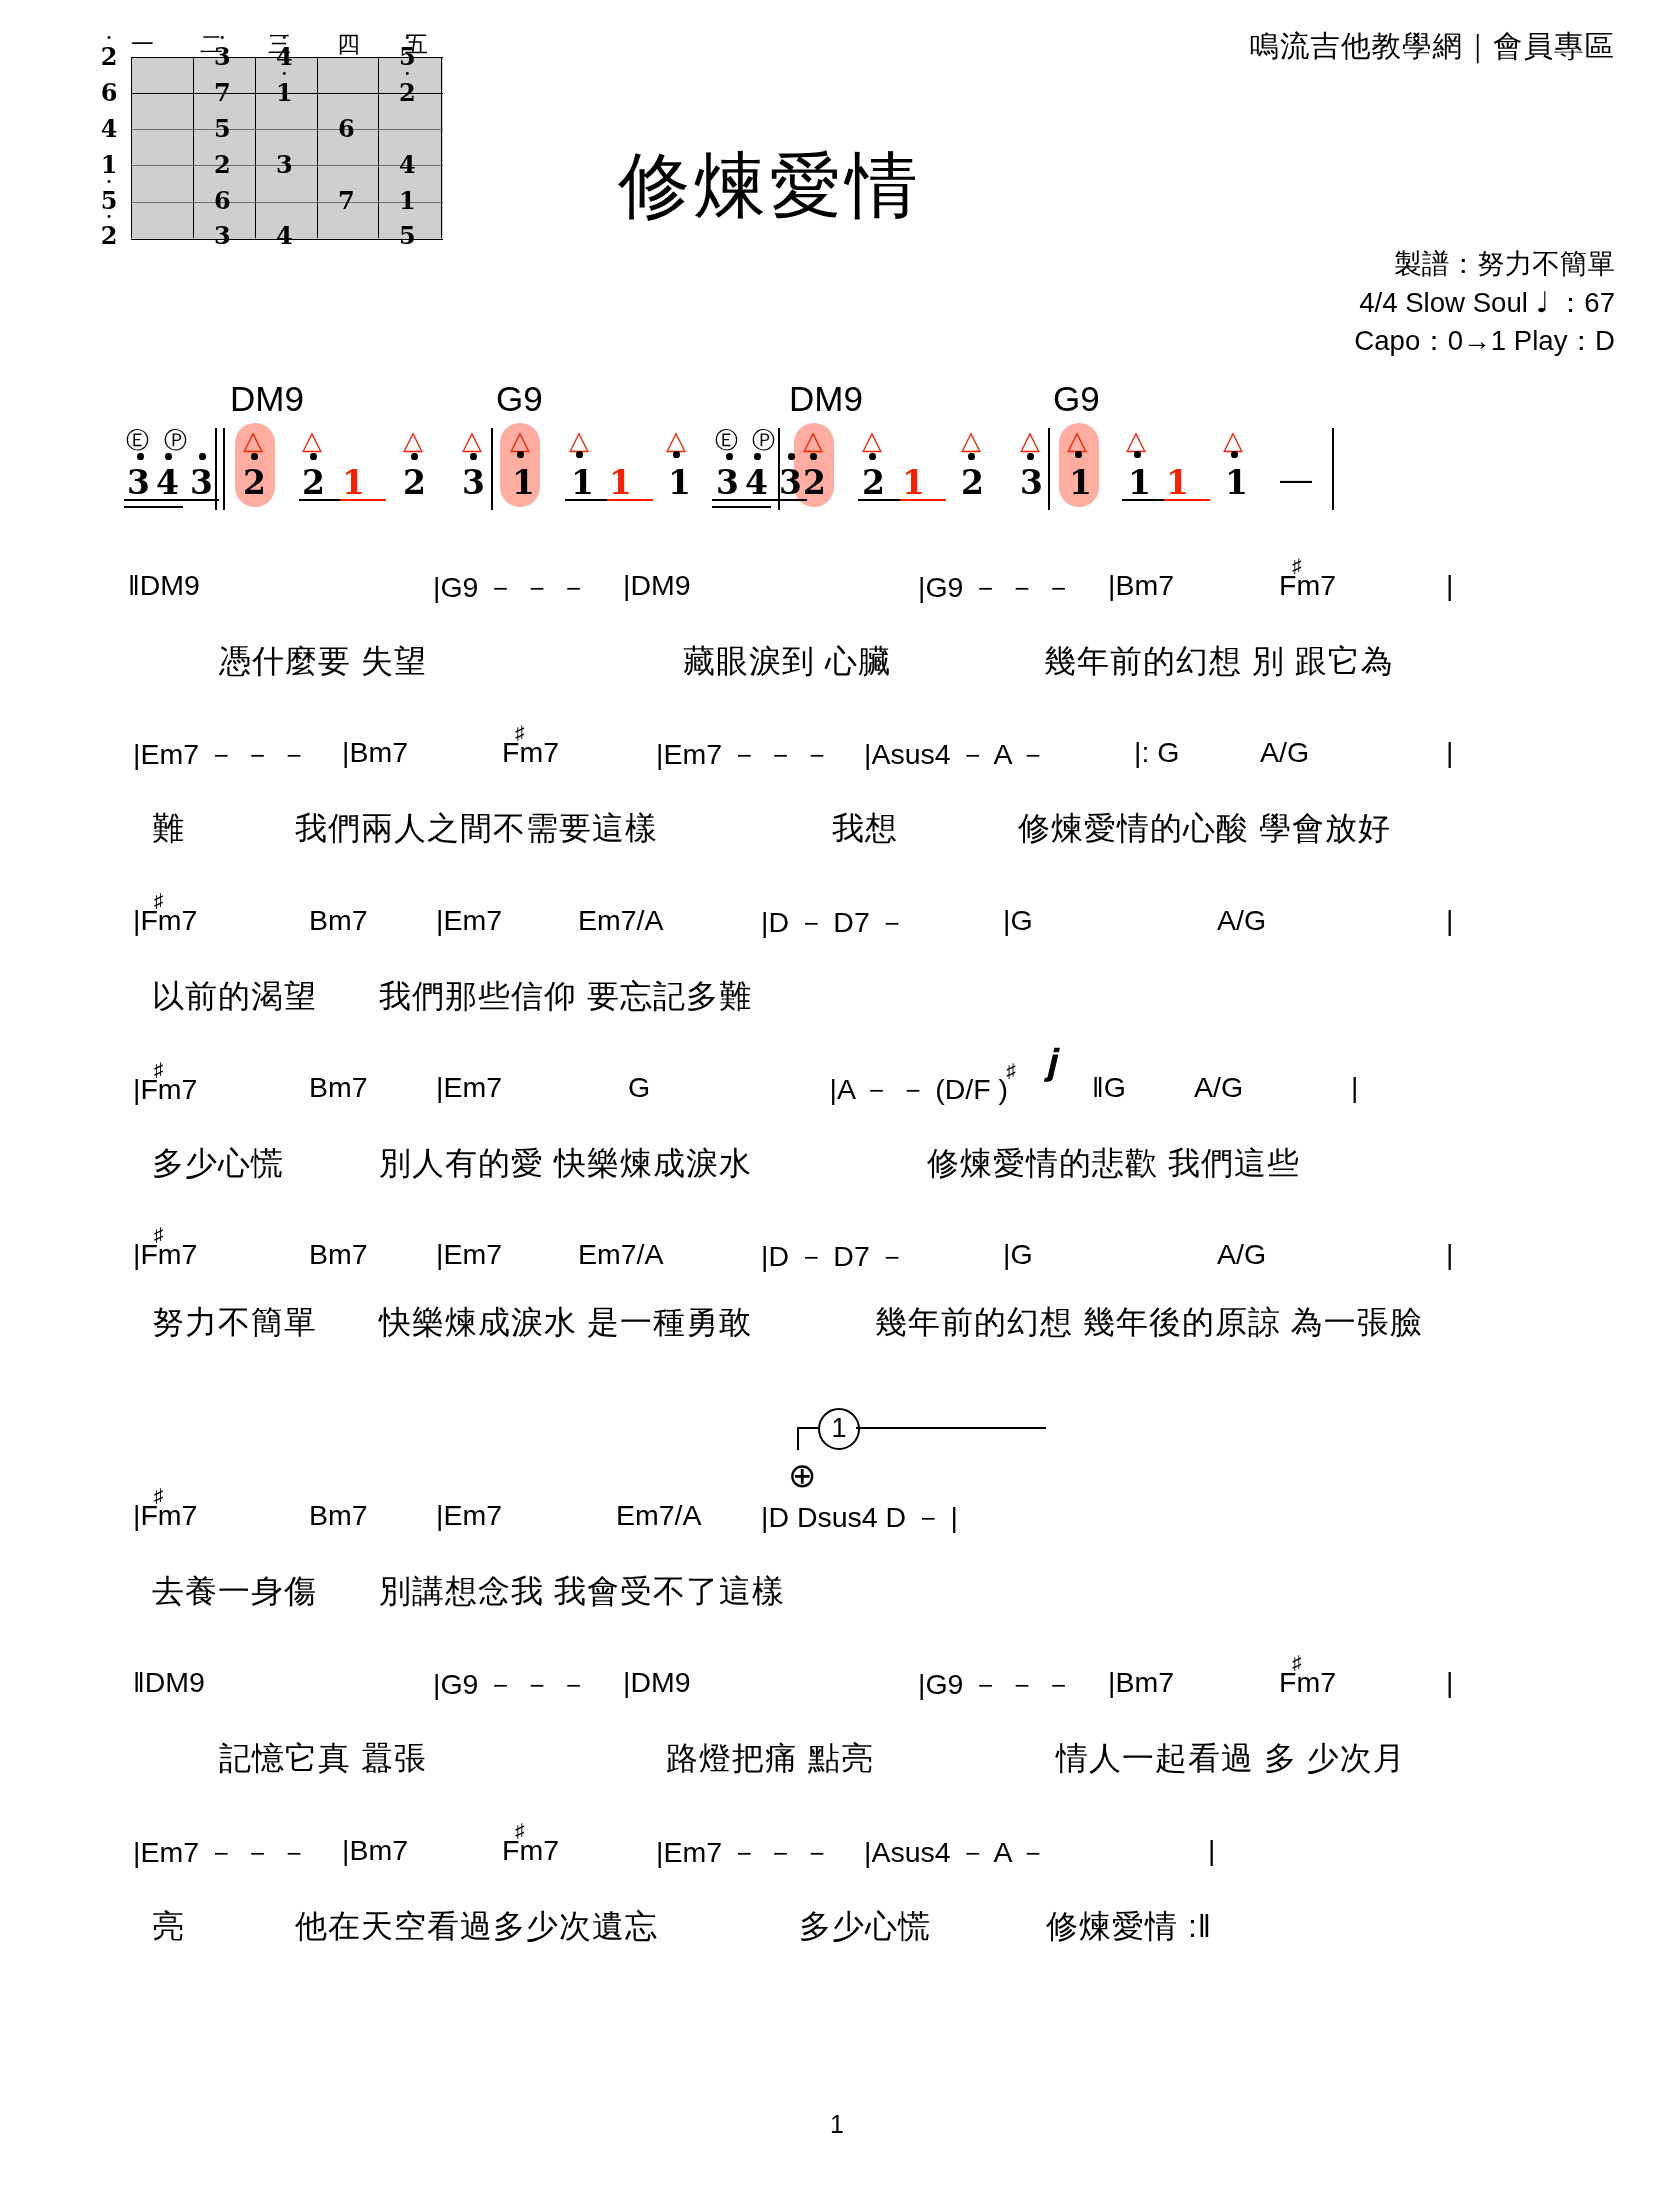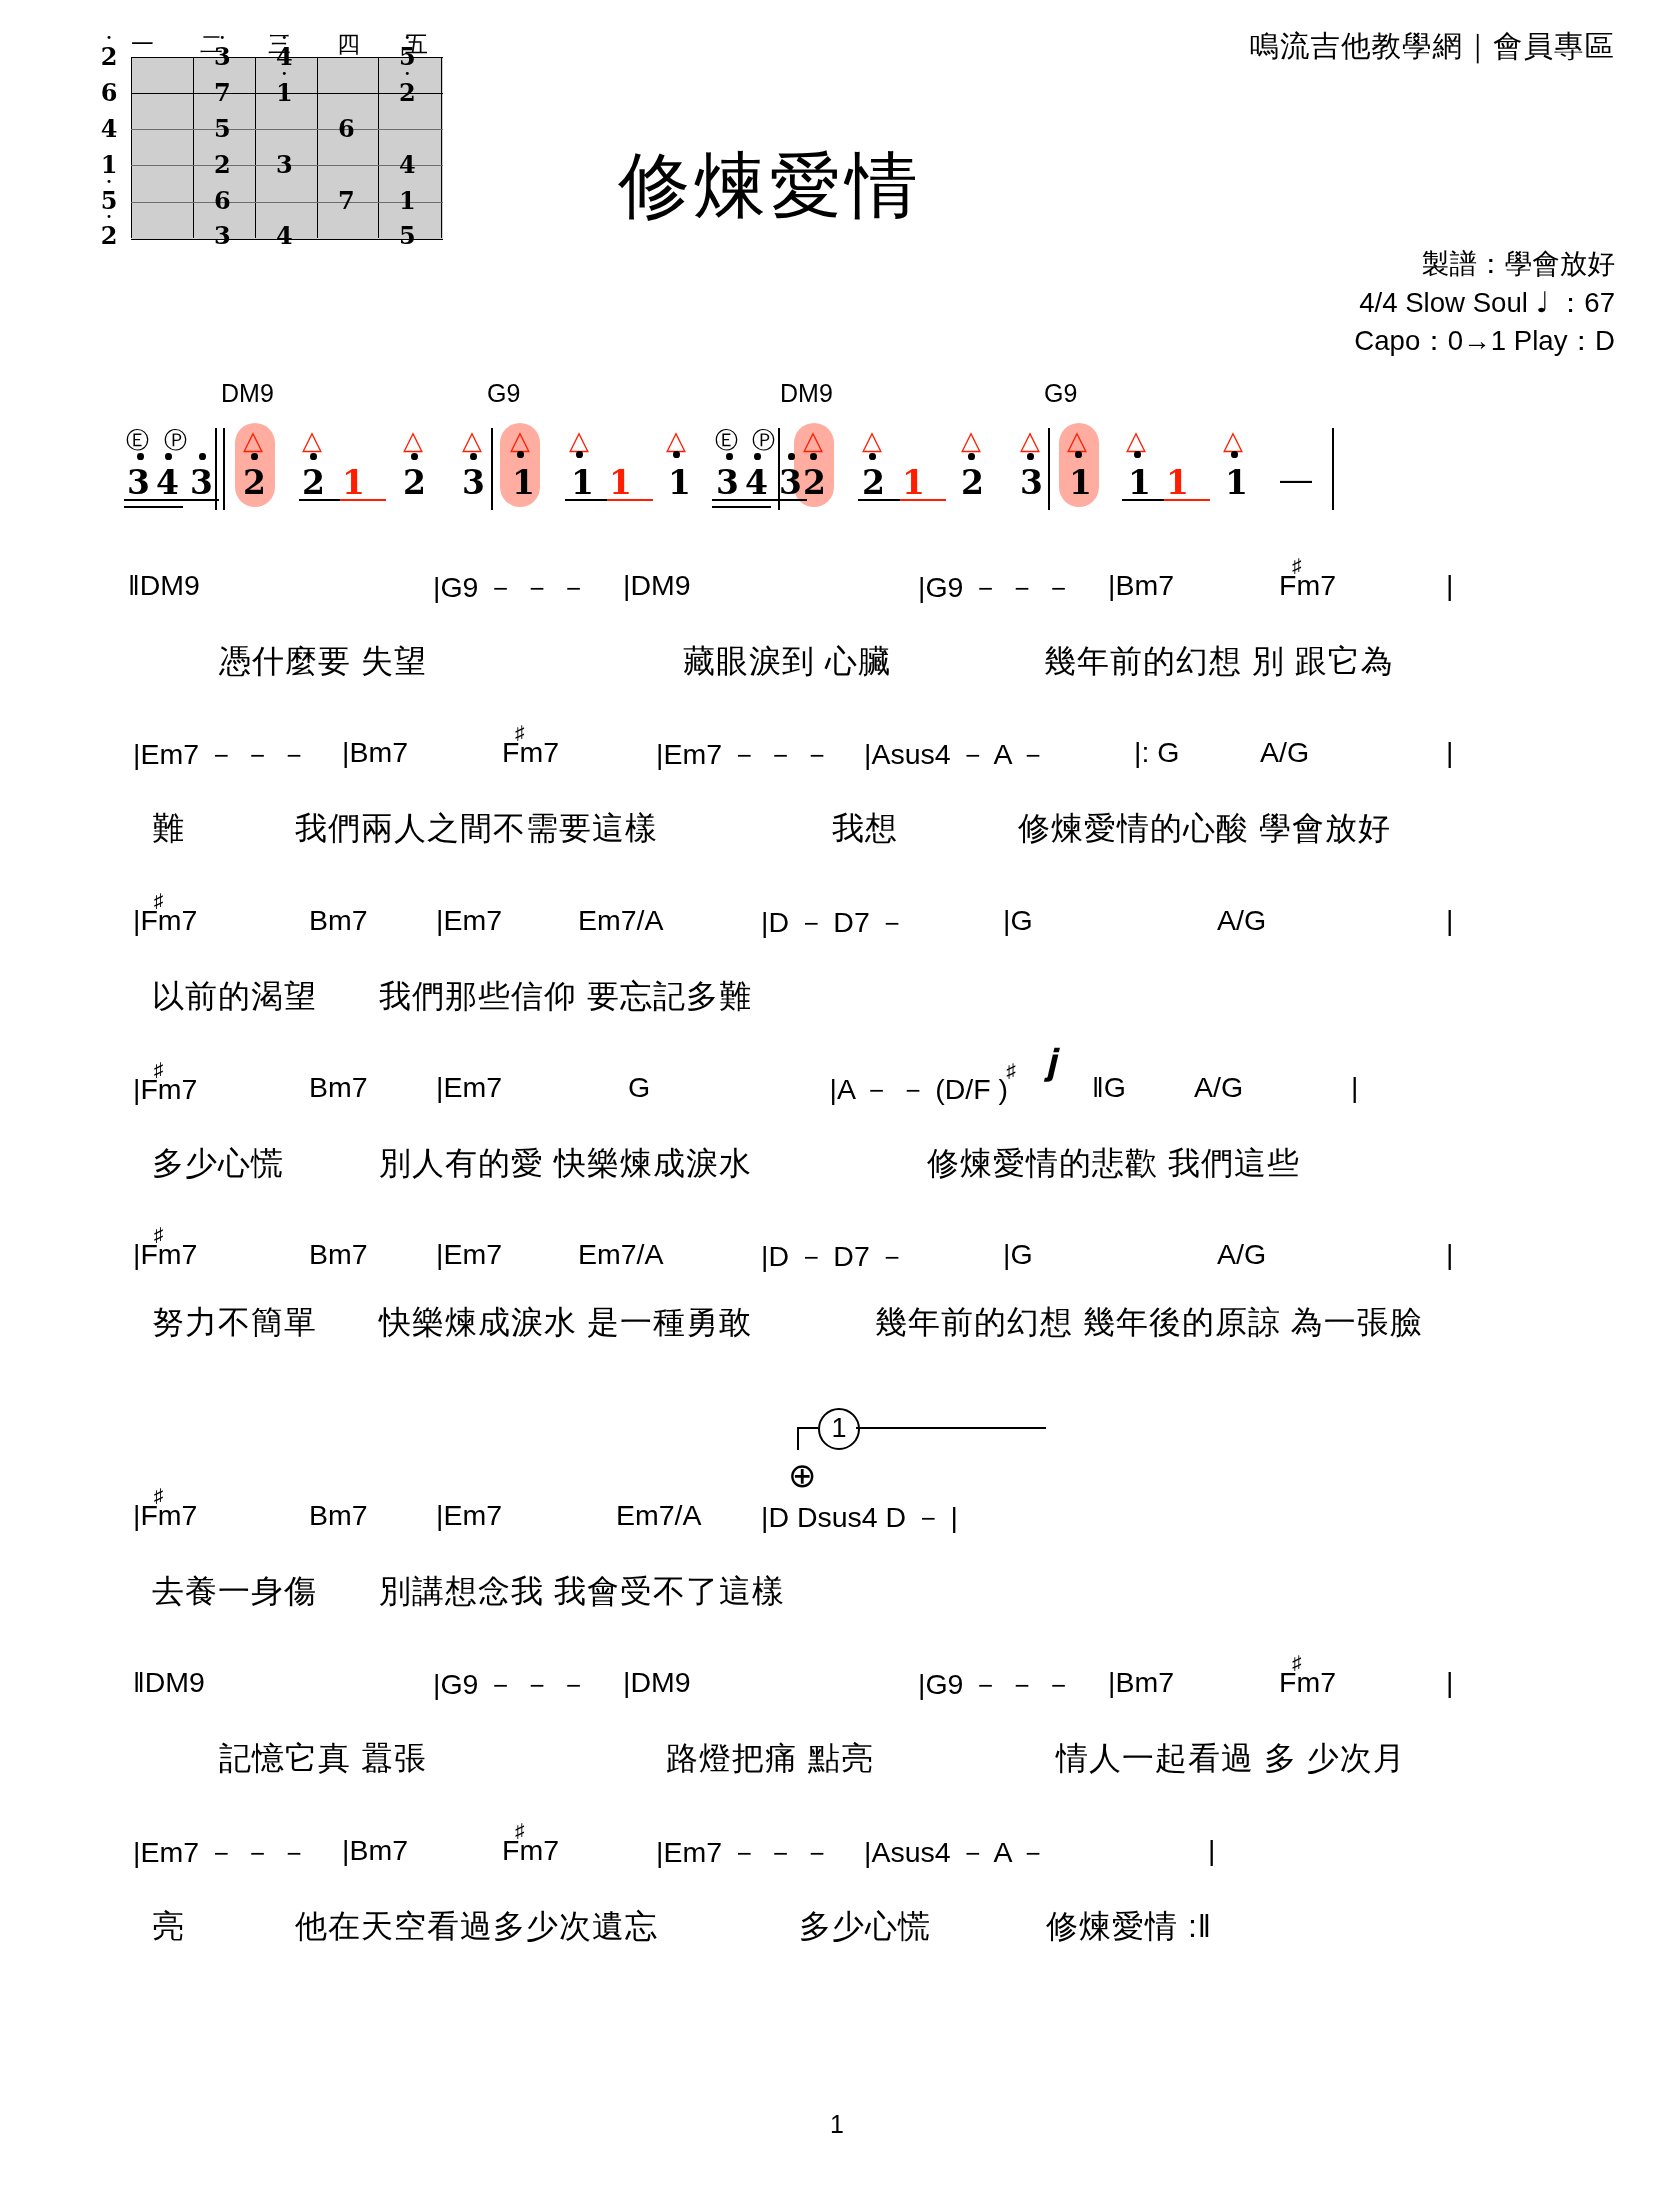--- a/index.html
+++ b/index.html
@@ -31,21 +31,21 @@
   .vline{position:absolute;top:0;height:181px;width:0;border-left:1.9px solid #000;}
   .hline{position:absolute;left:36px;width:312px;height:0;border-top:1.5px solid #6d6d6d;}
   .hline.dark{border-top:1.9px solid #000;}
   .fnum{position:absolute;font-size:24px;font-weight:700;font-family:"DejaVu Serif",serif;}
   .fnum .hd{position:absolute;left:50%;transform:translateX(-50%);top:-14.3px;font-size:16px;}
   .fleft{position:absolute;font-size:24px;font-weight:700;font-family:"DejaVu Serif",serif;}
   .fleft .hd{position:absolute;left:50%;transform:translateX(-50%);top:-14.3px;font-size:16px;}
 
   
   .intro{position:absolute;left:0;top:379px;width:1674px;height:162px;}
-  .intro .chordlabel{position:absolute;font-size:25px;}
+  .intro .chordlabel{position:absolute;font-size:35px;margin-left:9px;}
   .intro .hl{position:absolute;background:#ffada0;border-radius:21px;}
   .intro .tri{position:absolute;color:#ff1e00;font-size:26px;font-family:"DejaVu Sans",sans-serif;}
   .intro .num{position:absolute;font-size:33px;font-weight:700;font-family:"DejaVu Serif",serif;}
   .intro .num.red{color:#ff1e00;}
   .intro .dot{position:absolute;width:6.7px;height:6.7px;border-radius:50%;background:#000;}
   .intro .beam{position:absolute;height:0;border-top:2.9px solid #000;}
   .intro .beam.red{border-top-color:#ff1e00;}
   .intro .bar{position:absolute;width:0;border-left:2.4px solid #000;}
   .intro .hp{position:absolute;font-size:23px;font-family:"DejaVu Sans",sans-serif;}
   .intro .dash{position:absolute;font-size:32px;}
@@ -168,21 +168,21 @@
     </div>
   </div>
 
   <div class="site-head">
     <div class="site-name">鳴流吉他教學網｜會員專區</div>
   </div>
 
   <div class="song-title">修煉愛情</div>
 
   <div class="meta">
-    <div class="row">製譜：學會放好</div>
+    <div class="row">製譜：努力不簡單</div>
     <div class="row">
       <span>4/4  Slow Soul</span>
       <span class="qnote">♩</span>
       <span>：67</span>
     </div>
     <div class="row">Capo：0→1  Play：D</div>
   </div>
 
   <div class="intro">
 

